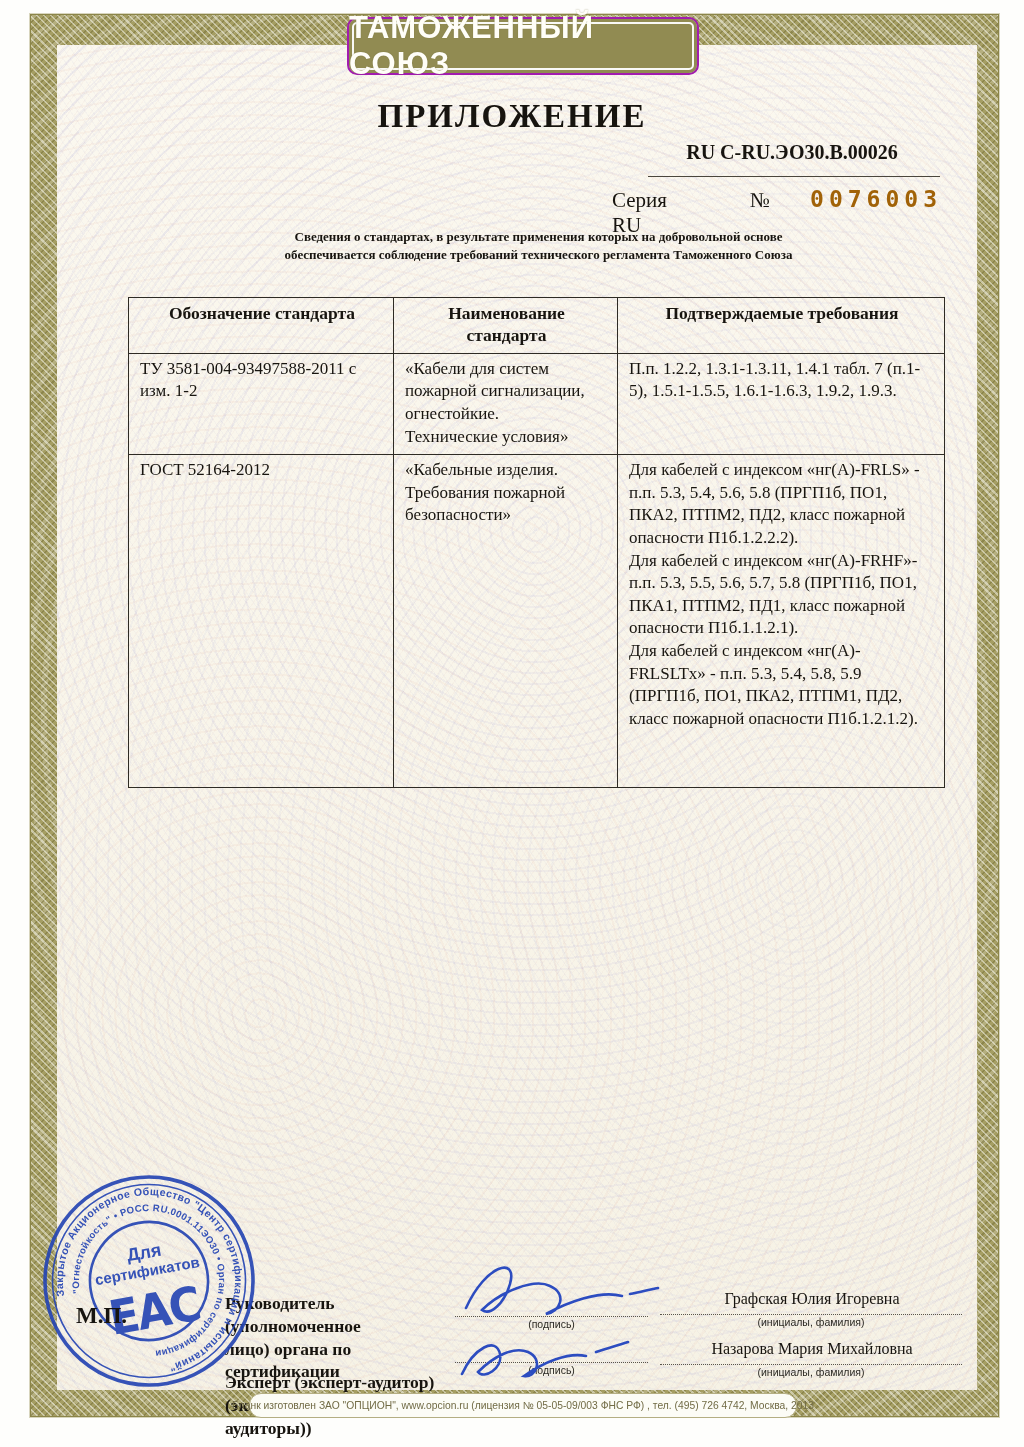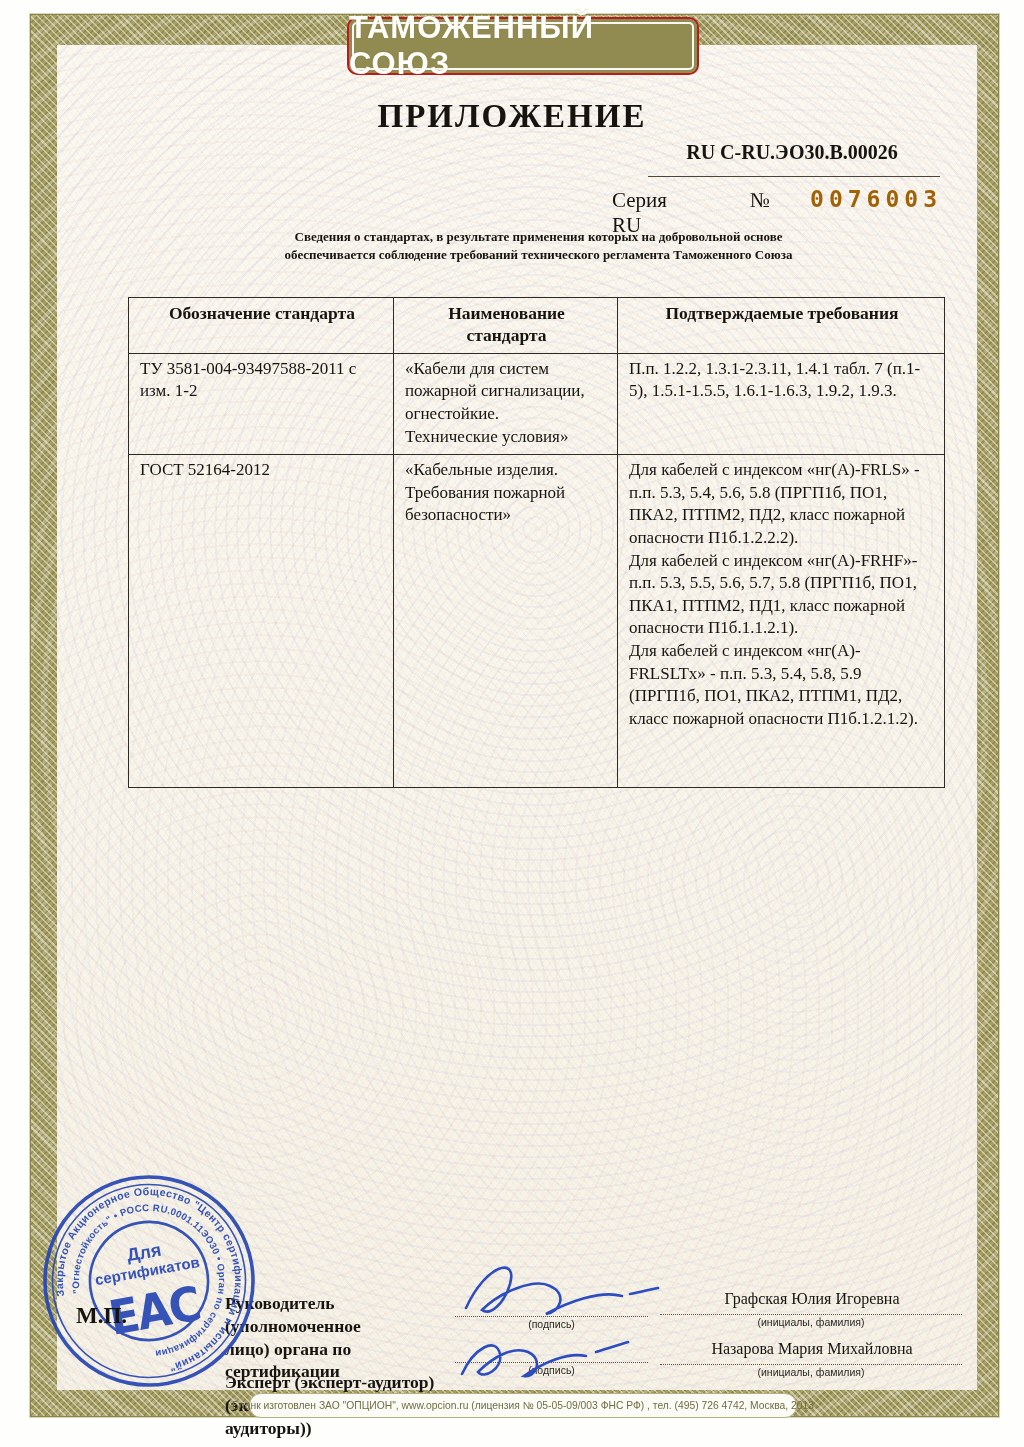--- a/index.html
+++ b/index.html
@@ -19,21 +19,21 @@
     background-image:
       repeating-radial-gradient(circle at 52% 36%, rgba(165,158,212,.10) 0 2px, transparent 2px 11px),
       repeating-radial-gradient(circle at 22% 72%, rgba(224,168,148,.09) 0 2px, transparent 2px 13px),
       repeating-radial-gradient(circle at 80% 62%, rgba(160,165,215,.08) 0 2px, transparent 2px 12px),
       repeating-linear-gradient(55deg, rgba(150,150,205,.06) 0 1px, transparent 1px 6px),
       repeating-linear-gradient(-55deg, rgba(205,150,150,.06) 0 1px, transparent 1px 6px),
       linear-gradient(#fbf8ef,#f6f2e5);}
 
   
   .banner{position:absolute;left:347px;top:17px;width:348px;height:54px;z-index:6;
-    background:#918b52;border-radius:10px;border:2px solid #b91c1c;
+    background:#918b52;border-radius:10px;border:2px solid #a21caf;
     box-shadow:inset 0 0 0 3px #918b52, inset 0 0 0 5px rgba(255,255,255,.95);
     display:flex;align-items:center;justify-content:center;}
   .banner span{font-family:"Liberation Sans","DejaVu Sans",sans-serif;font-weight:800;
     font-size:31px;letter-spacing:1px;color:#fffef8;text-shadow:0 0 1px rgba(90,85,40,.5);}
 
   
   .title{position:absolute;left:0;top:98px;width:1024px;text-align:center;
     font-size:33px;font-weight:700;letter-spacing:2px;}
   .cert-label{position:absolute;left:229px;top:146px;font-size:22px;font-weight:700;letter-spacing:.5px;}
   .cert-number{position:absolute;left:652px;top:141px;width:280px;text-align:center;
@@ -115,21 +115,21 @@
         <tr>
       <th class="pre">Обозначение стандарта</th>
       <th class="pre">Наименование
 стандарта</th>
       <th class="pre">Подтверждаемые требования</th>
     </tr>
     <tr class="row1">
       <td class="pre">ТУ 3581-004-93497588-2011 с изм. 1-2</td>
       <td class="pre">«Кабели для систем пожарной сигнализации, огнестойкие.
 Технические условия»</td>
-      <td class="pre">П.п. 1.2.2, 1.3.1-2.3.11, 1.4.1 табл. 7 (п.1-5), 1.5.1-1.5.5, 1.6.1-1.6.3, 1.9.2, 1.9.3.</td>
+      <td class="pre">П.п. 1.2.2, 1.3.1-1.3.11, 1.4.1 табл. 7 (п.1-5), 1.5.1-1.5.5, 1.6.1-1.6.3, 1.9.2, 1.9.3.</td>
     </tr>
     <tr class="row2">
       <td class="pre">ГОСТ 52164-2012</td>
       <td class="pre">«Кабельные изделия.
 Требования пожарной безопасности»</td>
       <td class="pre">Для кабелей с индексом «нг(А)-FRLS» - п.п. 5.3, 5.4, 5.6, 5.8 (ПРГП1б, ПО1, ПКА2, ПТПМ2, ПД2, класс пожарной опасности П1б.1.2.2.2).
 Для кабелей с индексом «нг(А)-FRHF»- п.п. 5.3, 5.5, 5.6, 5.7, 5.8 (ПРГП1б, ПО1, ПКА1, ПТПМ2, ПД1, класс пожарной опасности П1б.1.1.2.1).
 Для кабелей с индексом «нг(А)-FRLSLTx» - п.п. 5.3, 5.4, 5.8, 5.9 (ПРГП1б, ПО1, ПКА2, ПТПМ1, ПД2, класс пожарной опасности П1б.1.2.1.2).</td>
     </tr>
   </tbody>

